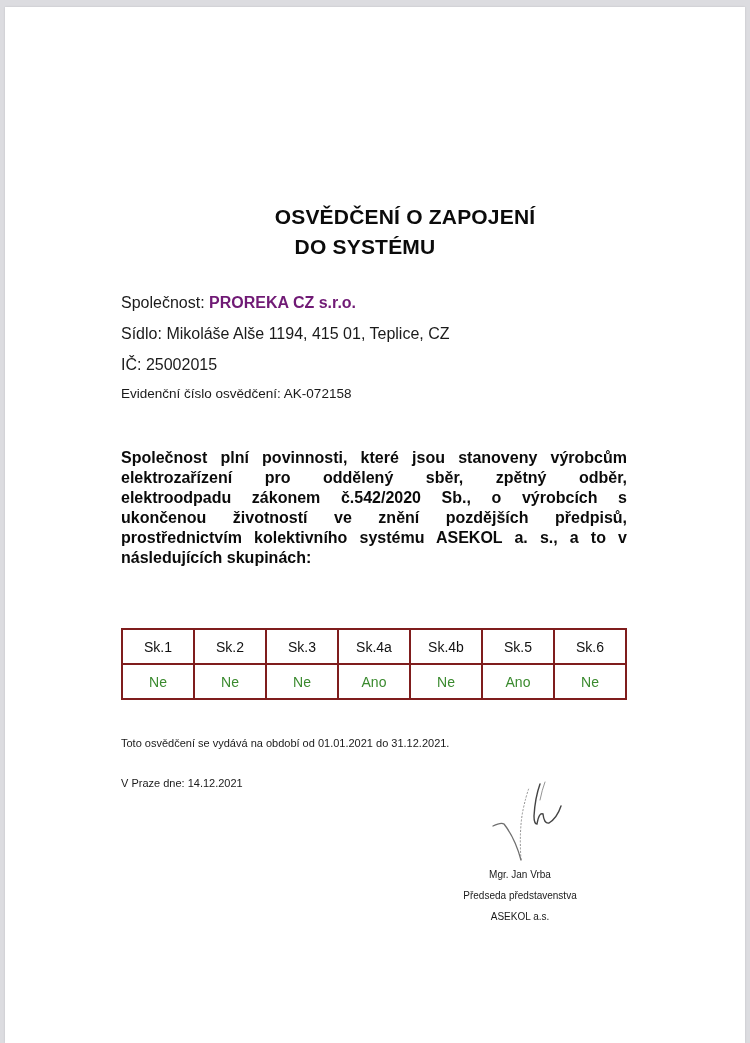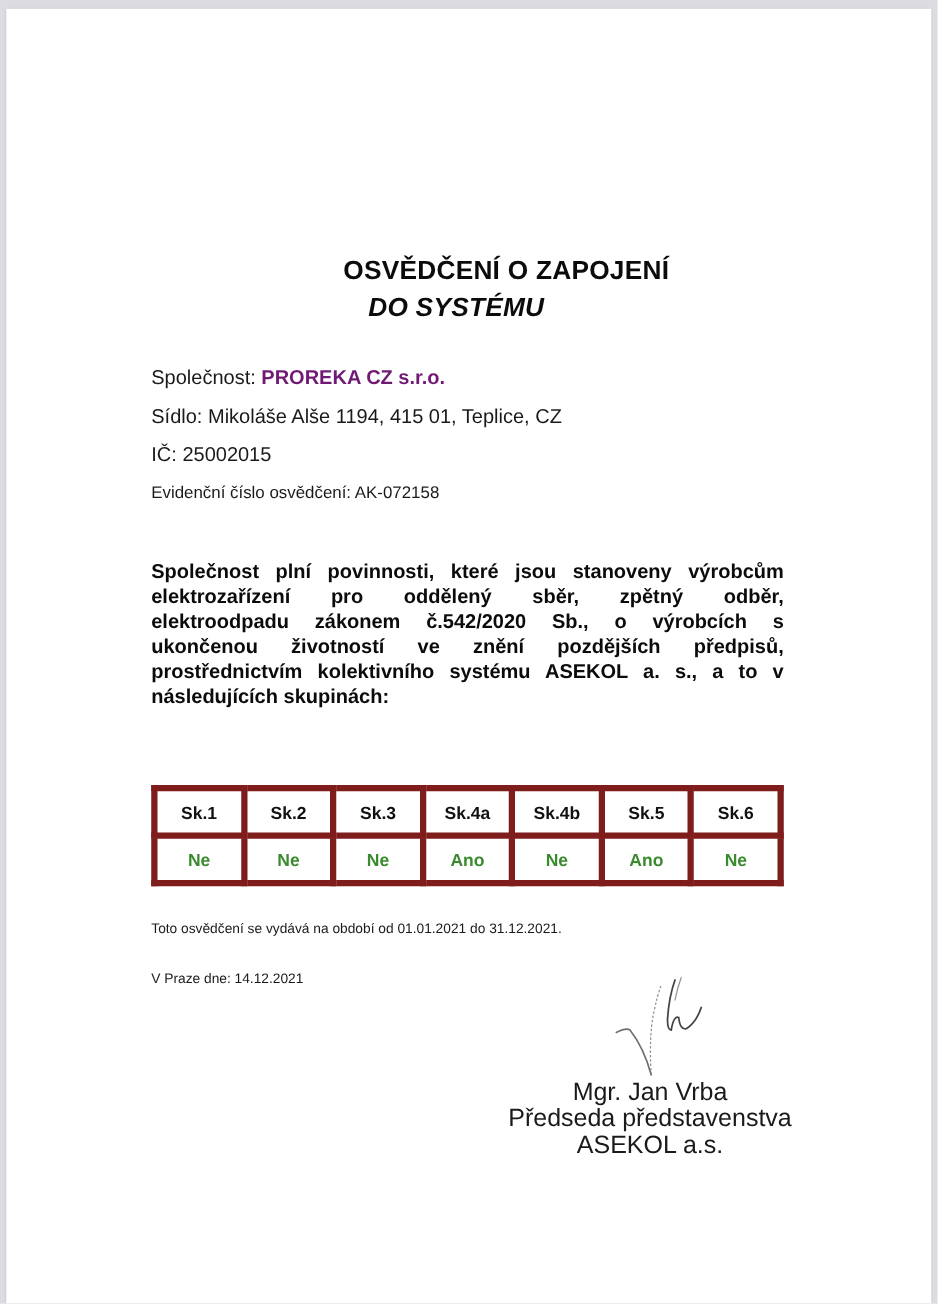--- a/index.html
+++ b/index.html
@@ -28,39 +28,39 @@
       position: absolute; left: 116px; top: 441px; width: 506px;
       font-weight: bold; font-size: 16px; line-height: 20px; color: #0b0b0b;
     }
     .para .ln { display: block; text-align: justify; text-align-last: justify; white-space: nowrap; height: 20px; }
     .para .ln.last { text-align-last: left; }
     table.groups {
       position: absolute; left: 116px; top: 621px;
       border-collapse: collapse; width: 506px; table-layout: fixed;
     }
     table.groups td {
-      border: 5px solid #7f1d1d; height: 33px; text-align: center;
-      font-weight: bold; font-size: 14px; padding: 0;
+      border: 2px solid #7f1d1d; height: 33px; text-align: center;
+      font-weight: normal; font-size: 14px; padding: 0;
     }
     table.groups td.val { color: #3a8a2e; margin-left: 47px; }
     .plain { left: 116px; font-size: 11px; color: #1a1a1a; }
     .sig-block {
       position: absolute; left: 400px; top: 857px; width: 230px;
-      text-align: center; font-size: 20px; line-height: 21px; color: #1a1a1a;
+      text-align: center; font-size: 10px; line-height: 21px; color: #1a1a1a;
     }
     .sig-block div { white-space: nowrap; }
     .signature { position: absolute; left: 486px; top: 773px; width: 80px; height: 82px; }
   </style>
 </head>
 <body>
 
 <div class="page">
 
   <div class="abs title" style="top:195px;padding-left:40px;">OSVĚDČENÍ O ZAPOJENÍ</div>
-  <div class="abs title" style="top:225px;font-style:italic;">DO SYSTÉMU</div>
+  <div class="abs title" style="top:225px;">DO SYSTÉMU</div>
 
   <div class="abs info" style="top:287px;">
     <span>Společnost:</span>
     <b>PROREKA CZ s.r.o.</b>
   </div>
   <div class="abs info" style="top:318px;">
     <span>Sídlo:</span>
     <span>Mikoláše Alše 1194, 415 01, Teplice, CZ</span>
   </div>
   <div class="abs info" style="top:349px;">

